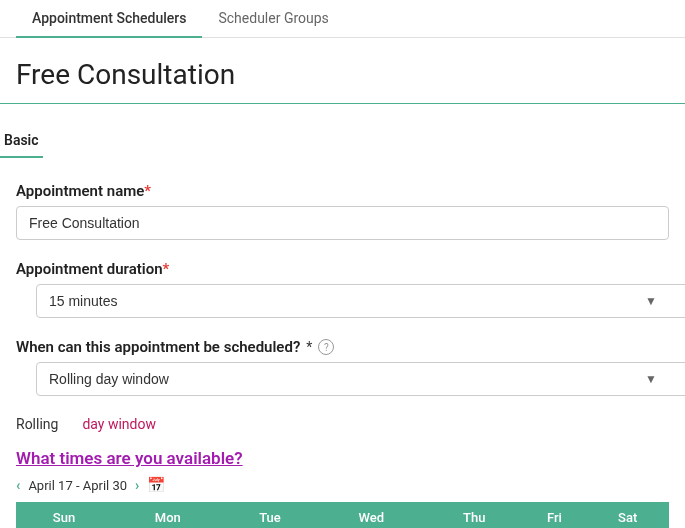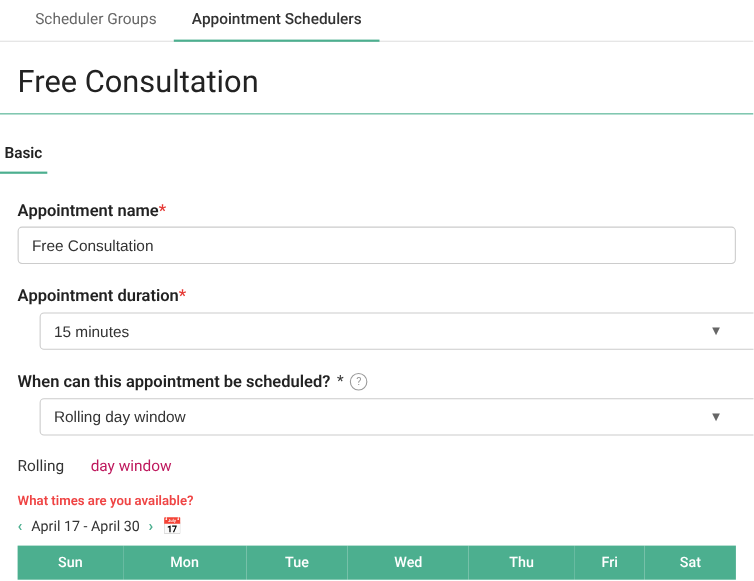--- a/index.html
+++ b/index.html
@@ -161,24 +161,25 @@
     }
     .rolling-suffix {
       color: #be185d;
     }
 
     
     .available-section {
       margin-top: 16px;
     }
     .available-label {
-      font-size: 12px;
+      font-size: 17px;
       font-weight: 600;
-      color: #ef4444;
+      color: #a21caf;
       margin-bottom: 8px;
+      text-decoration: underline;
     }
 
     .date-nav {
       display: flex;
       align-items: center;
       gap: 8px;
       margin-bottom: 8px;
       font-size: 13px;
       color: #333;
     }
@@ -205,22 +206,22 @@
       text-align: center;
       padding: 8px 0;
       font-size: 13px;
       font-weight: 500;
     }
   </style>
 </head>
 <body>
 
 <div class="top-nav">
+  <div class="top-nav-tab active">Appointment Schedulers</div>
   <div class="top-nav-tab">Scheduler Groups</div>
-  <div class="top-nav-tab active">Appointment Schedulers</div>
 </div>
 
 <div class="page-header">
   <h1 class="page-title">Free Consultation</h1>
 </div>
 
 <div class="inner-tabs">
   <div class="inner-tab active">Basic</div>
 </div>
 

